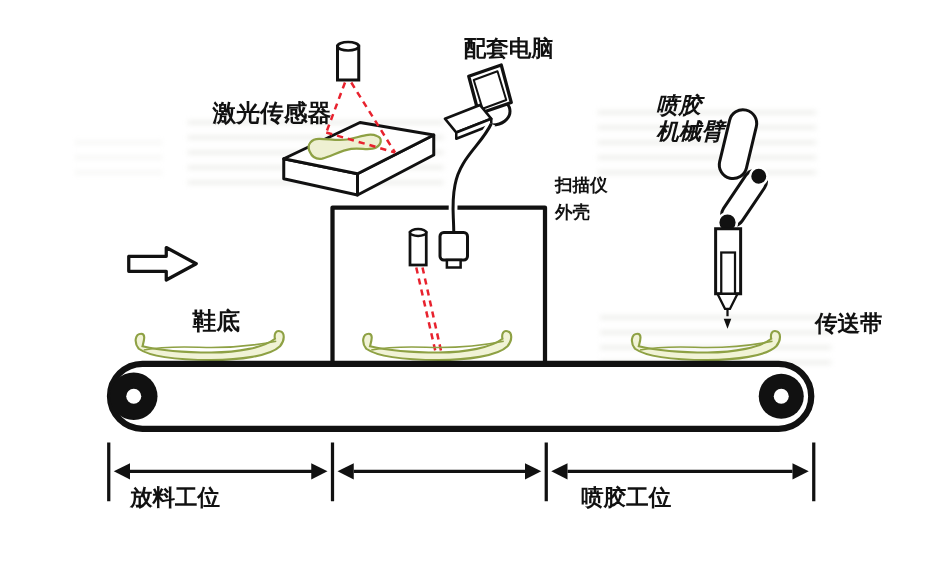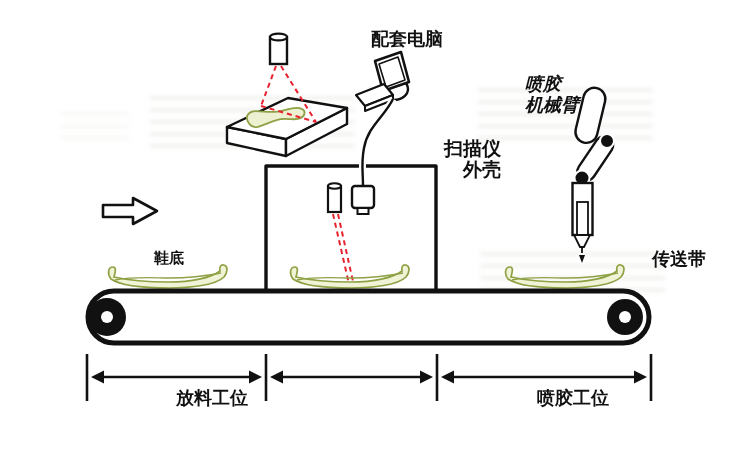--- a/index.html
+++ b/index.html
@@ -6,21 +6,21 @@
   #canvas{
     position:relative;width:750px;height:450px;background:#ffffff;
     font-family:"Liberation Sans","DejaVu Sans",sans-serif;
     overflow:hidden;
   }
   #lineart{position:absolute;left:0;top:0;width:750px;height:450px;}
   .lbl{
     position:absolute;color:#111;font-weight:bold;font-size:18px;
     line-height:21px;white-space:nowrap;
   }
-  .lbl.center{text-align:right;white-space:normal;}
+  .lbl.center{text-align:left;white-space:normal;}
   .watermark-text{
     position:absolute;left:300px;top:291px;width:160px;
     color:rgba(190,192,178,0.55);font-size:13px;font-weight:bold;
     letter-spacing:5px;transform:skewX(-4deg);
   }
   .smudge{
     position:absolute;opacity:.5;filter:blur(2px);pointer-events:none;
     background:repeating-linear-gradient(
       180deg,
       rgba(205,207,198,0.55) 0 4px,
@@ -148,35 +148,36 @@
     <g fill="#111">
       <polygon points="91,377 104,370.5 104,383.5"></polygon>
       <polygon points="262,377 249,370.5 249,383.5"></polygon>
       <polygon points="270,377 283,370.5 283,383.5"></polygon>
       <polygon points="433,377 420,370.5 420,383.5"></polygon>
       <polygon points="441,377 454,370.5 454,383.5"></polygon>
       <polygon points="647,377 634,370.5 634,383.5"></polygon>
     </g>
   </svg>
 
+  <div class="lbl" style="left:170px;top:81px;font-size:19px;">激光传感器</div>
 
   <div class="lbl" style="left:371px;top:29px;">配套电脑</div>
 
   <div class="lbl" style="left:525px;top:74px;font-style:italic;">
     <div>喷胶</div>
     <div>机械臂</div>
   </div>
 
-  <div class="lbl" style="left:444px;top:138px;font-size:19px;text-align:right;">
+  <div class="lbl" style="left:444px;top:138px;font-size:14px;">
     <div>扫描仪</div>
     <div>外壳</div>
   </div>
 
 
-  <div class="lbl" style="left:154px;top:247px;font-size:15px;">鞋底</div>
+  <div class="lbl" style="left:154px;top:247px;font-size:19px;">鞋底</div>
 
   <div class="lbl" style="left:652px;top:249px;">传送带</div>
 
   <div class="lbl center" style="left:104px;width:144px;top:388px;">放料工位</div>
 
 
   <div class="lbl center" style="left:465px;width:144px;top:388px;">喷胶工位</div>
 
 </div>
 

